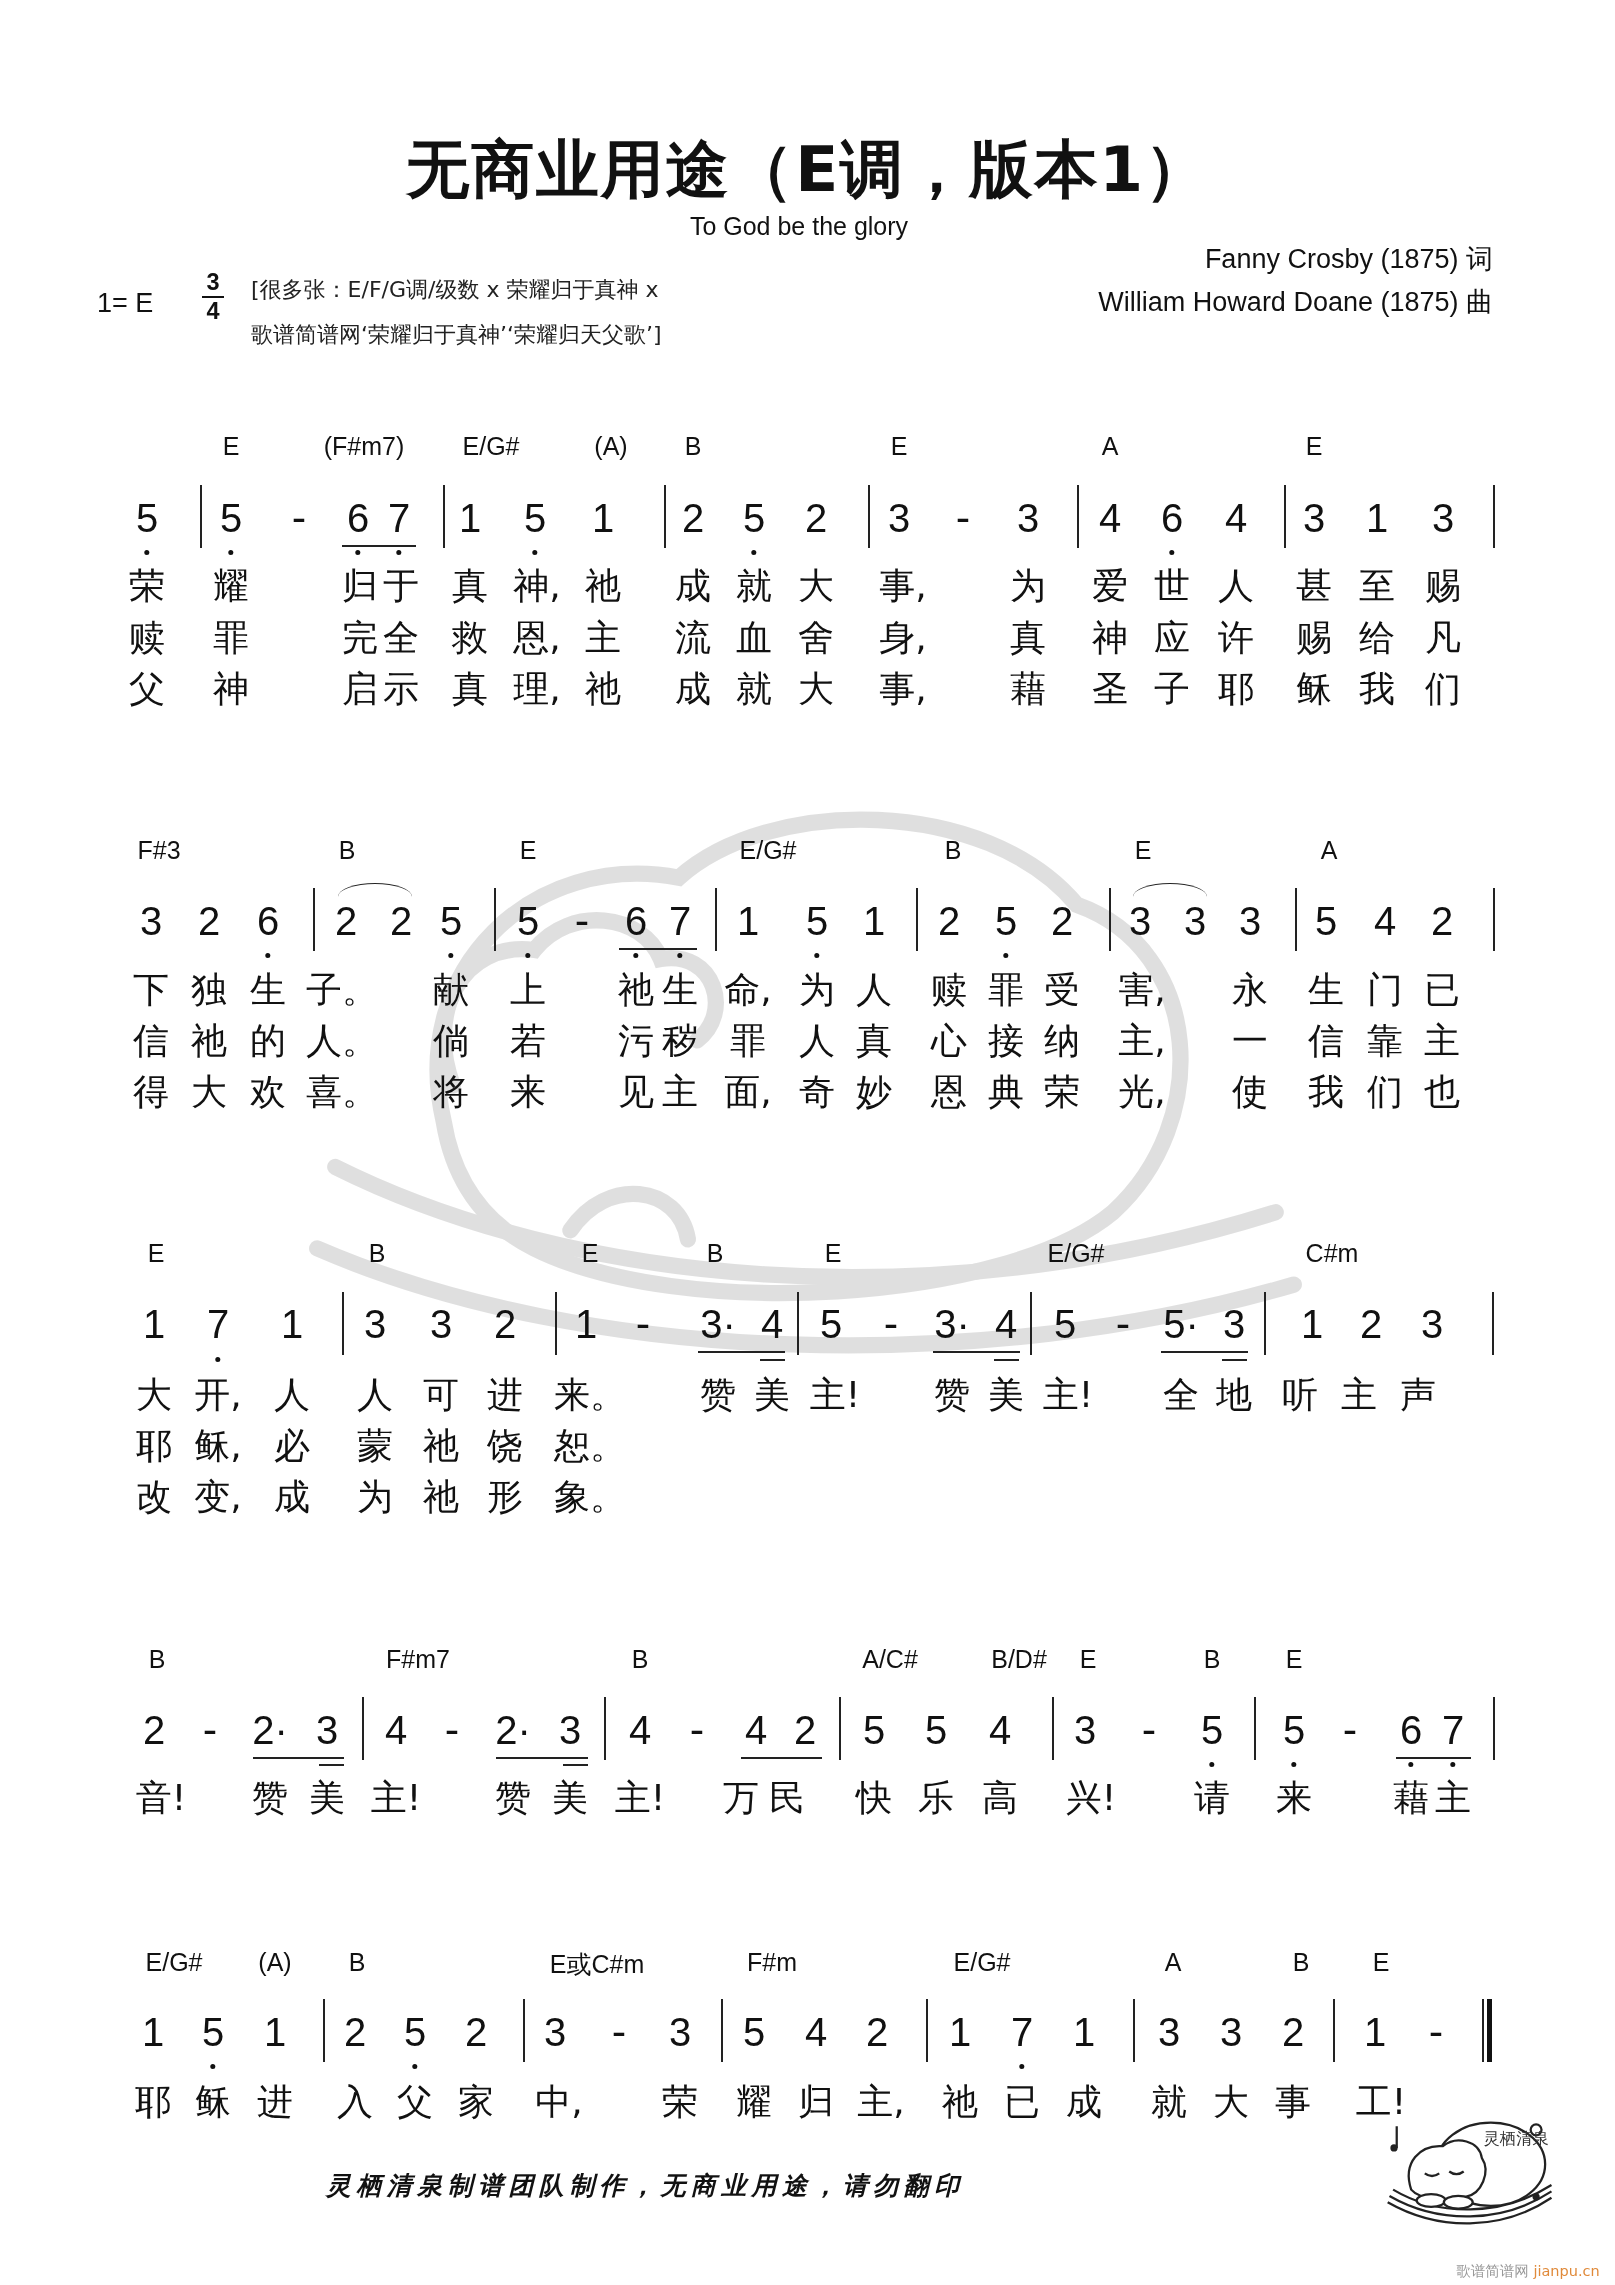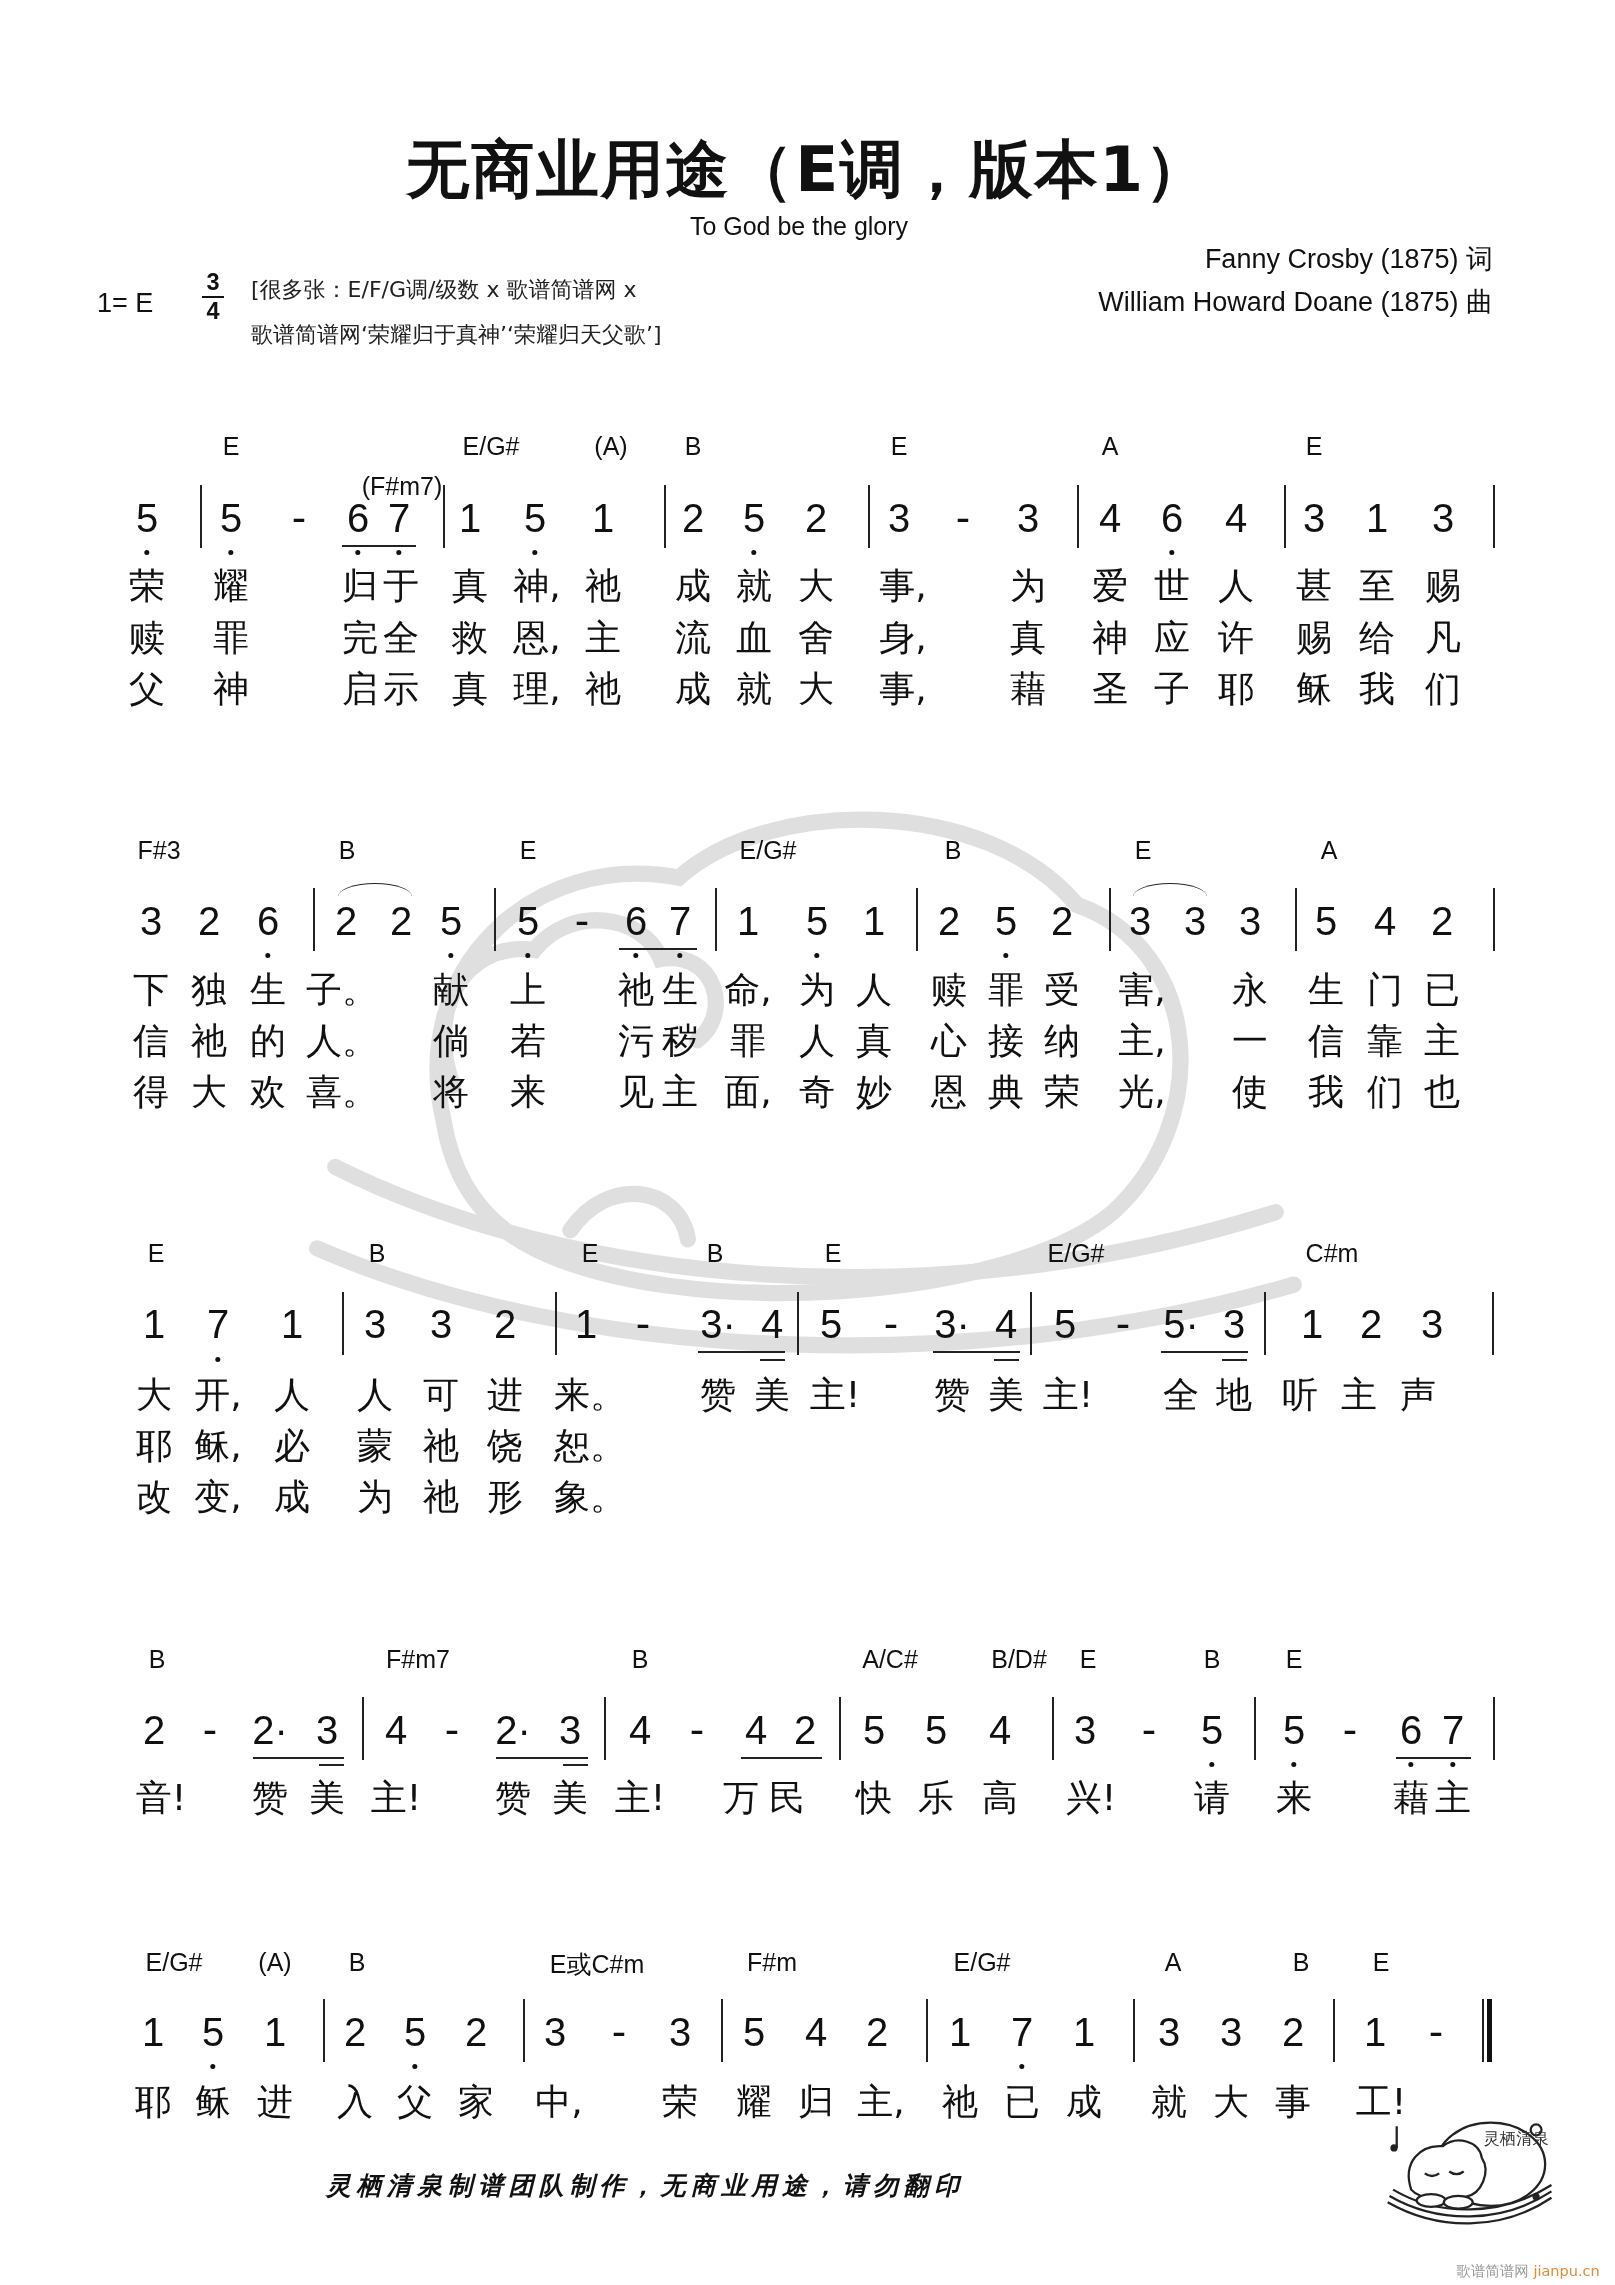--- a/index.html
+++ b/index.html
@@ -35,36 +35,36 @@
 <div class="abs subtitle">To God be the glory</div>
 <div class="abs credit" style="top:241px">Fanny Crosby (1875) 词</div>
 <div class="abs credit" style="top:284px">William Howard Doane (1875) 曲</div>
 
 <div class="abs key" style="left:97px;top:288px">1=  E</div>
 <div class="abs ts" style="left:202px;top:271px">
   <span>3</span>
   <span class="line"></span>
   <span>4</span>
 </div>
-<div class="abs note-info" style="left:251px;top:275px">[很多张：E/F/G调/级数 x 歌谱简谱网 x</div>
+<div class="abs note-info" style="left:251px;top:275px">[很多张：E/F/G调/级数 x 荣耀归于真神 x</div>
 <div class="abs note-info" style="left:251px;top:320px">歌谱简谱网‘荣耀归于真神’‘荣耀归天父歌’]</div>
 
 <svg class="abs watermark" width="1013" height="633" viewBox="0 0 1120 700">
   <g fill="none" stroke="#000" stroke-width="18" stroke-linecap="round">
     <path d="M160 420 C120 250 260 120 420 150 C520 60 760 60 860 180 C1000 230 1010 420 900 520 C780 620 420 640 260 560 C200 530 170 480 160 420 Z"></path>
     <path d="M170 380 C140 300 180 220 260 230 C300 180 380 190 400 240 C460 230 480 300 440 330"></path>
     <path d="M40 470 C300 600 700 640 1080 520"></path>
     <path d="M20 560 C320 690 760 700 1100 600"></path>
     <path d="M300 540 C340 480 420 490 430 550"></path>
   </g>
 </svg>
 
 <div id="score">
     <div class="abs chord" style="left: 231px; top: 432px;">E</div>
-    <div class="abs chord" style="left: 402px; top: 432px; margin-top: 40px;">(F#m7)</div>
+    <div class="abs chord" style="left: 364px; top: 432px;">(F#m7)</div>
     <div class="abs chord" style="left: 491px; top: 432px;">E/G#</div>
     <div class="abs chord" style="left: 611px; top: 432px;">(A)</div>
     <div class="abs chord" style="left: 693px; top: 432px;">B</div>
     <div class="abs chord" style="left: 899px; top: 432px;">E</div>
     <div class="abs chord" style="left: 1110px; top: 432px;">A</div>
     <div class="abs chord" style="left: 1314px; top: 432px;">E</div>
     <div class="abs note" style="left: 147px; top: 498px;">5</div>
     <div class="abs dot" style="left: 147px; top: 550px;"></div>
     <div class="abs note" style="left: 231px; top: 498px;">5</div>
     <div class="abs dot" style="left: 231px; top: 550px;"></div>

